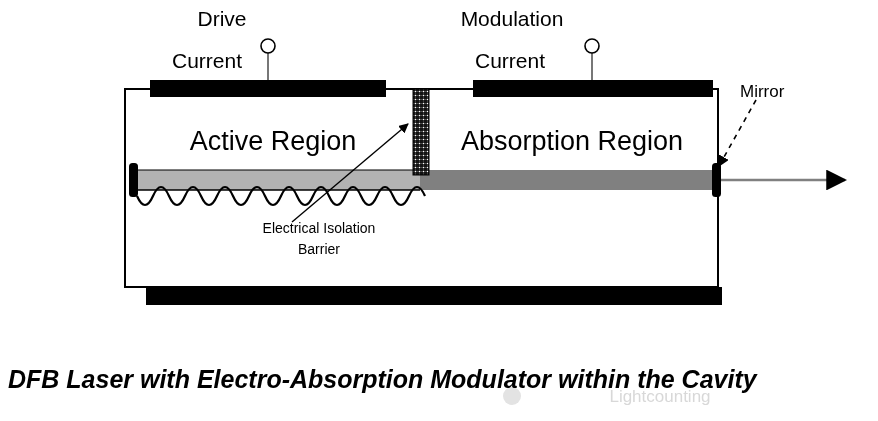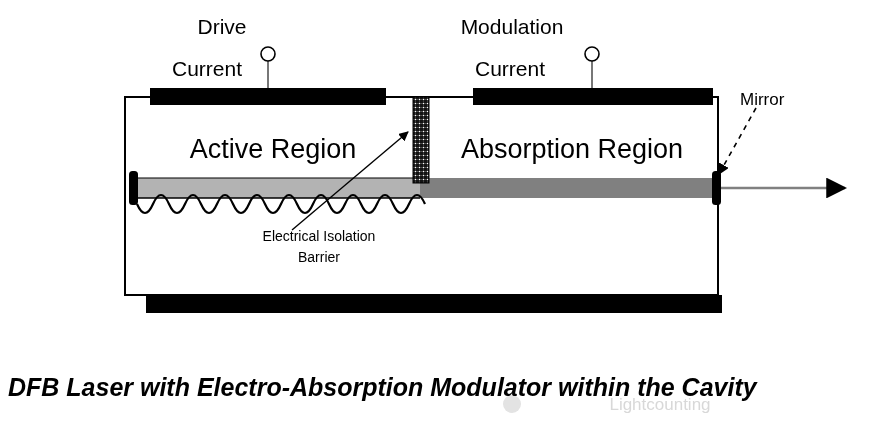--- a/index.html
+++ b/index.html
@@ -10,21 +10,21 @@
   body {
     width: 878px;
     height: 421px;
     position: relative;
     overflow: hidden;
     font-family: "Liberation Sans", sans-serif;
   }
   #figure-root {
     position: absolute;
     left: 0;
-    top: 8px;
+    top: 0;
     width: 878px;
     height: 411px;
     border-radius: 31px;
   }
   svg.diagram {
     position: absolute;
     left: 0;
     top: 0;
     width: 878px;
     height: 421px;

